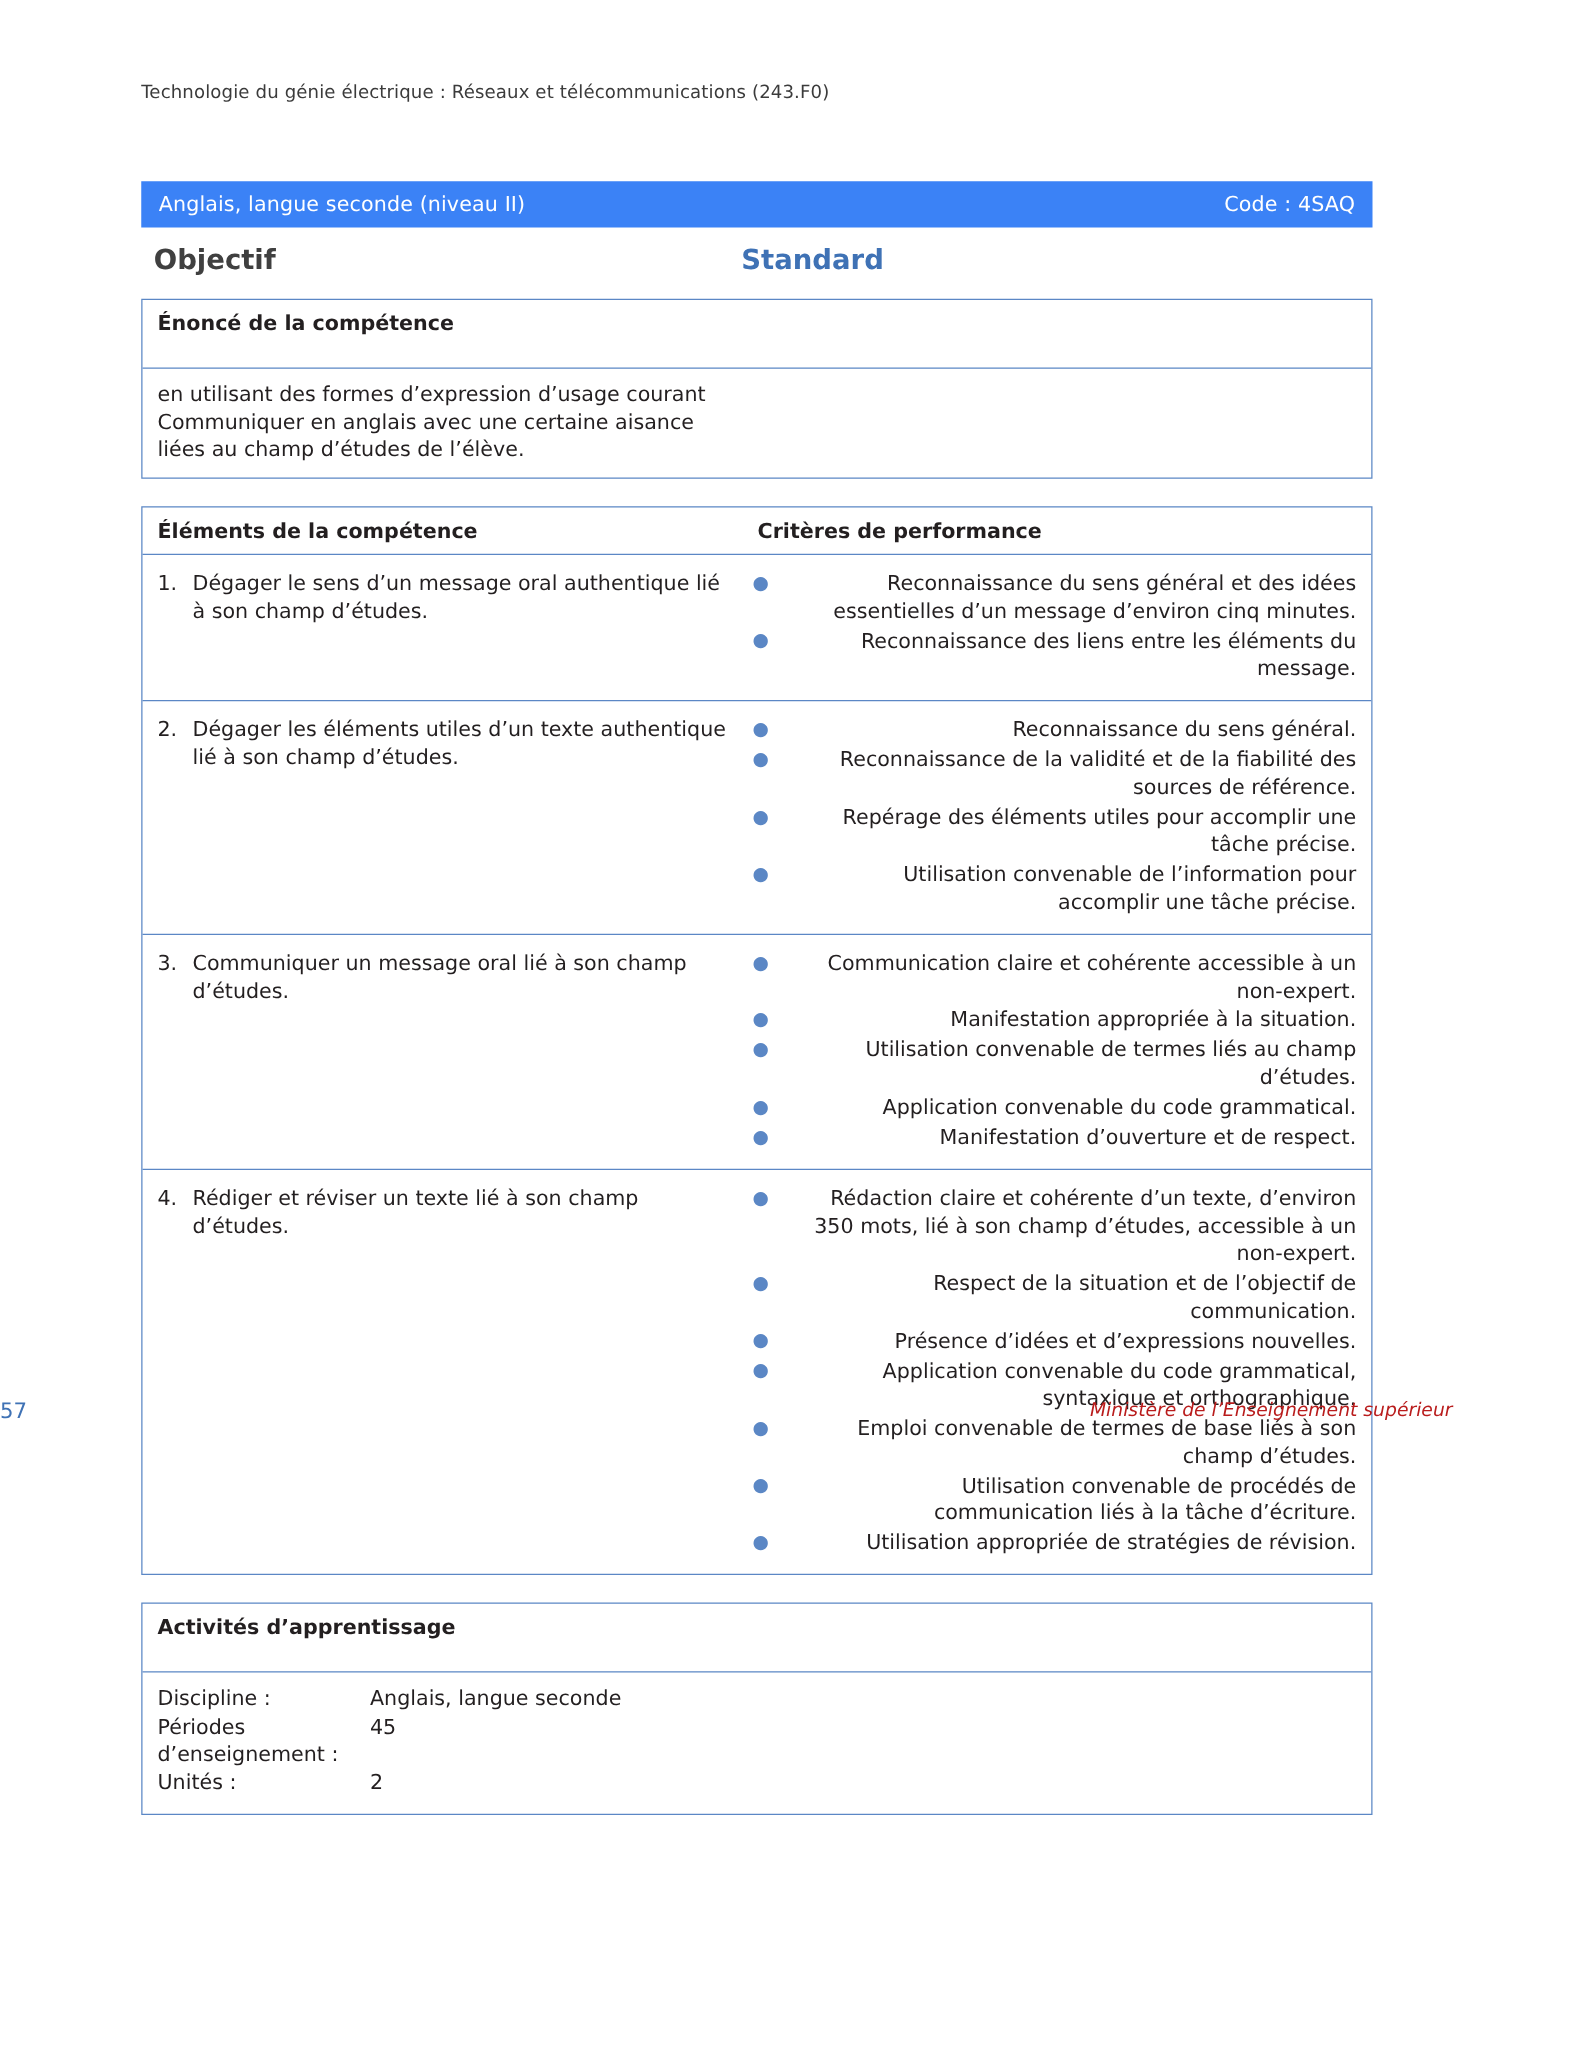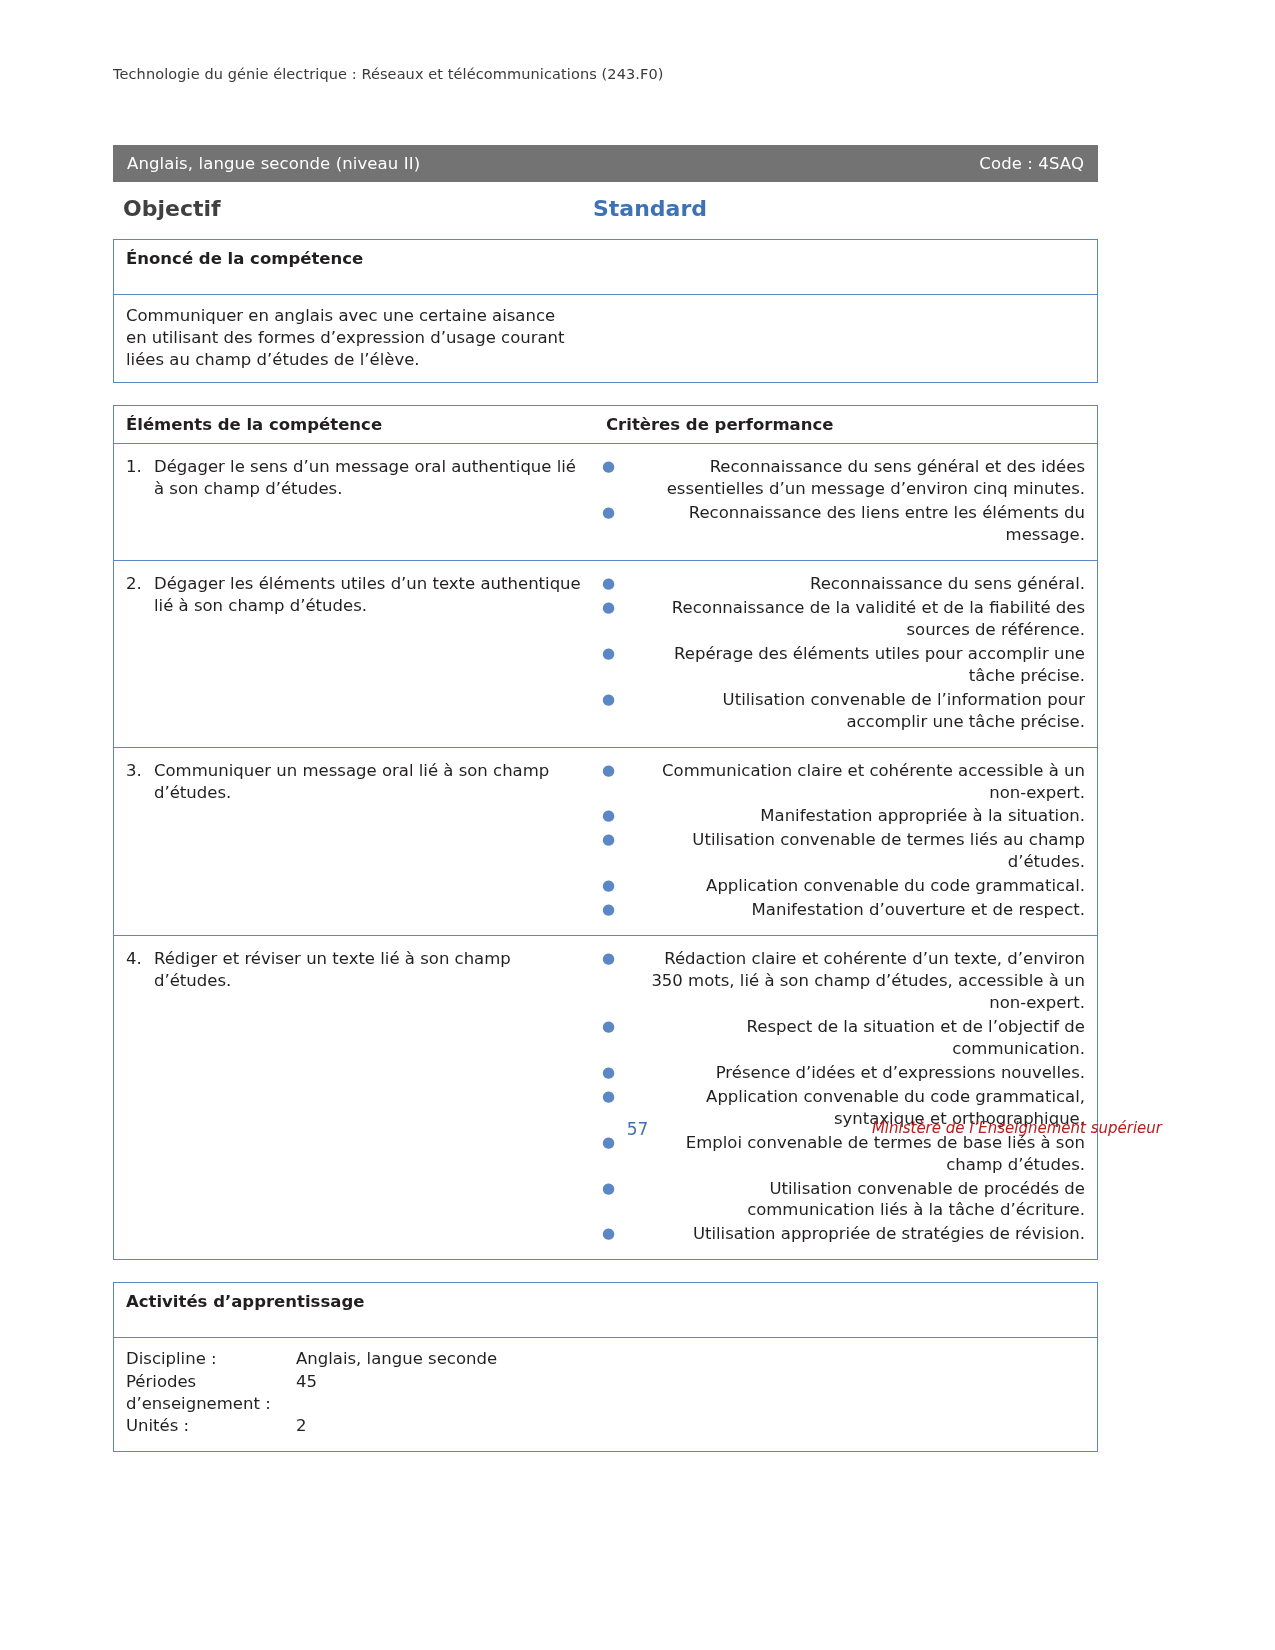--- a/index.html
+++ b/index.html
@@ -30,21 +30,21 @@
   }
   .content {
     position: absolute;
     top: 145px;
     left: 113px;
     width: 985px;
   }
 
   
   .course-banner {
-    background: #737373;
+    background: #3b82f6;
     color: #ffffff;
     height: 37px;
     display: flex;
     align-items: center;
     justify-content: space-between;
     padding: 0 14px;
     box-sizing: border-box;
     font-size: 16.5px;
   }
   .course-banner .title { letter-spacing: 0.1px; }
@@ -159,21 +159,20 @@
   .act-line { display: flex; }
   .act-label { width: 170px; flex: none; }
   .act-value { flex: 1; }
 
   
   .page-number {
     position: absolute;
     bottom: 68px;
     left: 0;
     width: 1275px;
-    text-align: center;
     color: #3f72b5;
     font-size: 17px;
   }
   .footer-right {
     position: absolute;
     bottom: 70px;
     right: 113px;
     color: #b91c1c;
     font-size: 15px;
     font-style: italic;
@@ -194,22 +193,22 @@
     </div>
 
     <div class="os-row">
       <div class="objectif">Objectif</div>
       <div class="standard">Standard</div>
     </div>
 
     <div class="block">
       <div class="block-head">Énoncé de la compétence</div>
       <div class="block-body">
+        <div class="line">en utilisant des formes d’expression d’usage courant</div>
         <div class="line">Communiquer en anglais avec une certaine aisance</div>
-        <div class="line">en utilisant des formes d’expression d’usage courant</div>
         <div class="line">liées au champ d’études de l’élève.</div>
       </div>
     </div>
 
     <div class="block">
       <div class="two-col-head">
         <div class="c1">Éléments de la compétence</div>
         <div class="c2">Critères de performance</div>
       </div>
 

